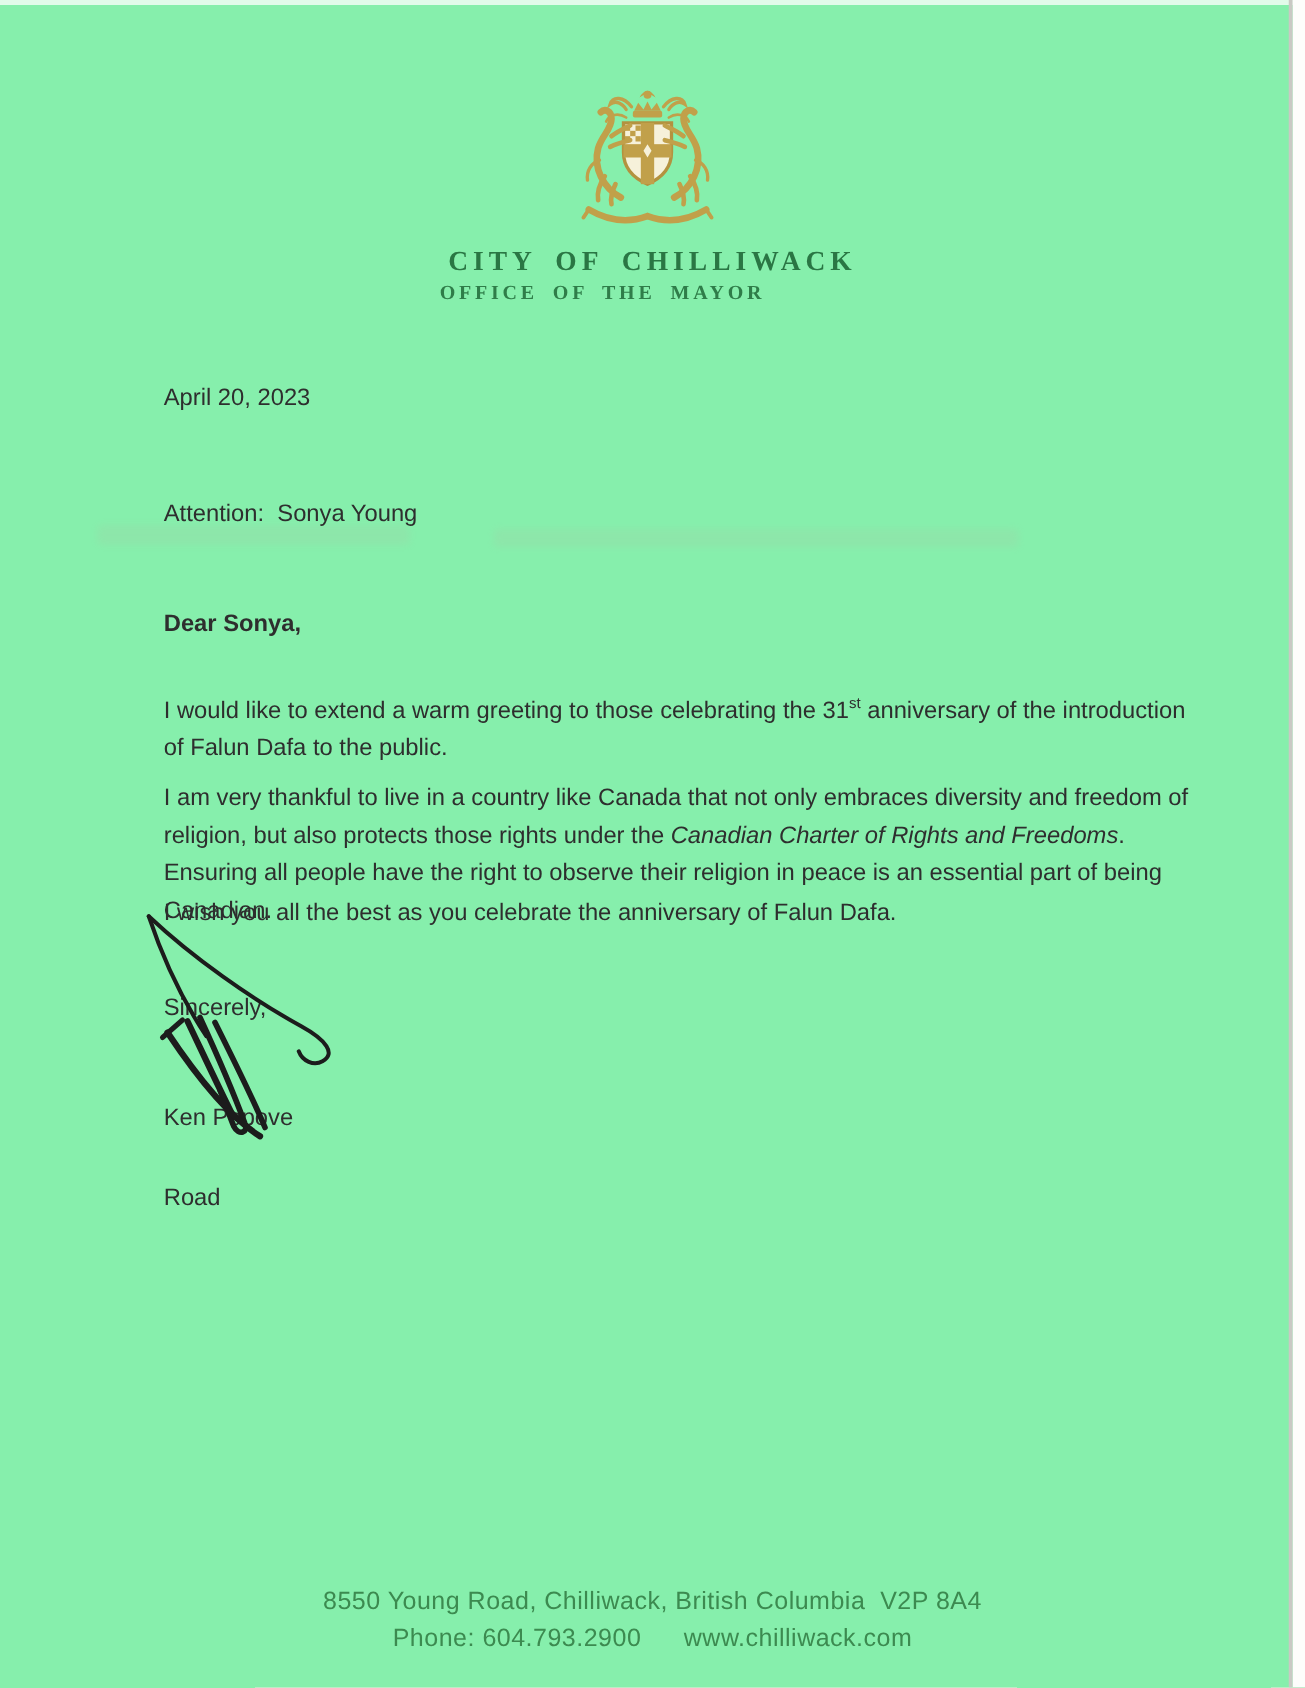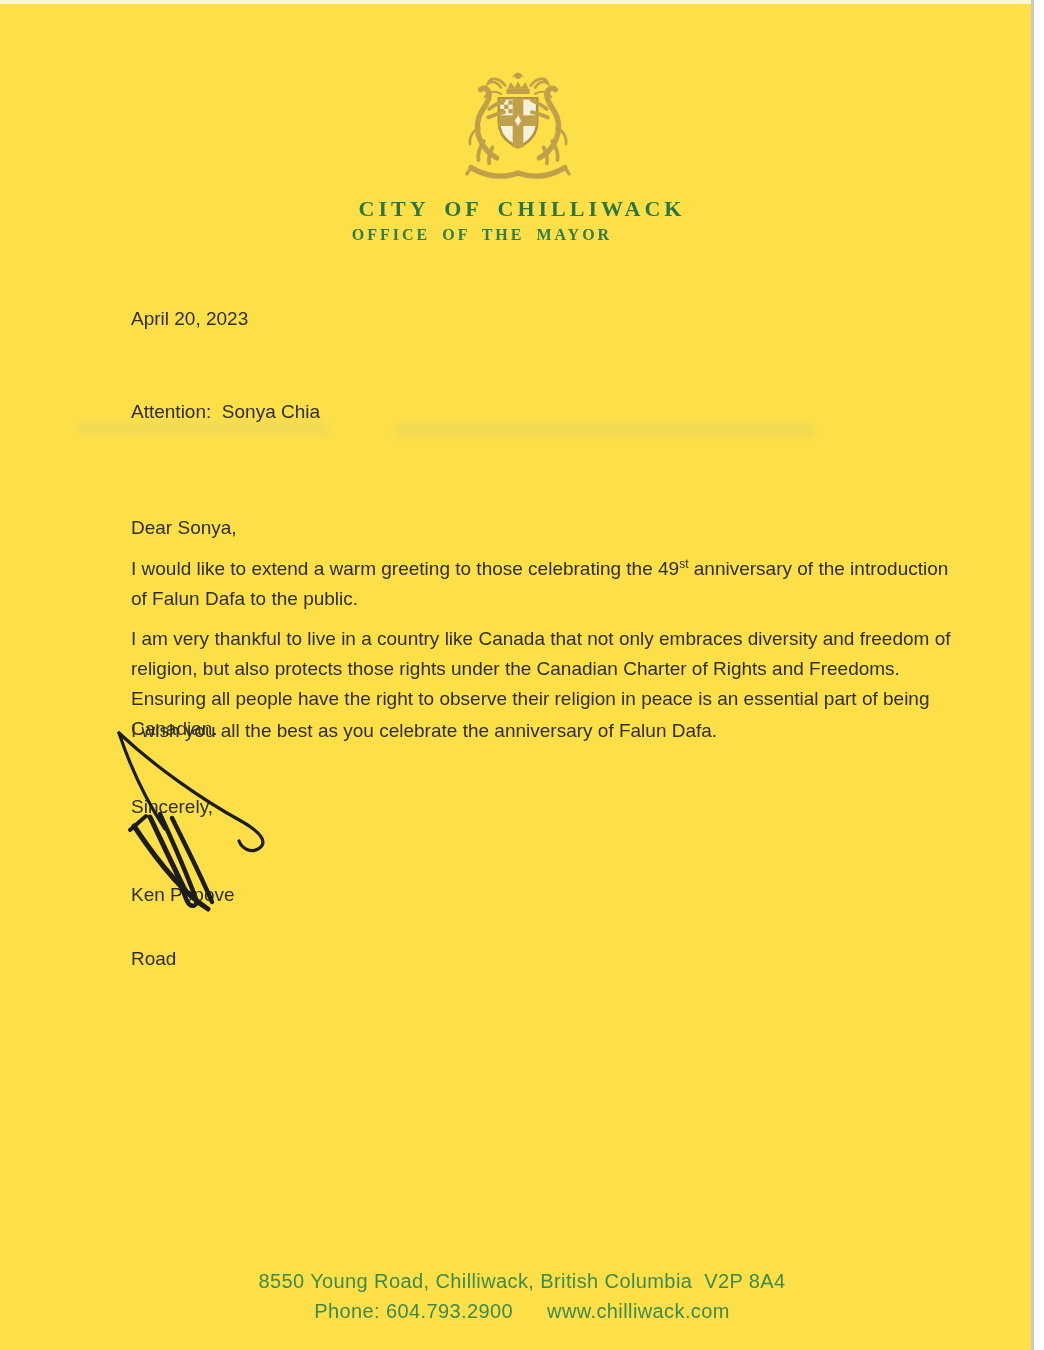--- a/index.html
+++ b/index.html
@@ -1,19 +1,19 @@
 <!DOCTYPE html>
 <html><head>
 <meta charset="utf-8">
 <style>
   html,body{margin:0;padding:0;background:#e8e6dc;}
   .page{
     position:relative;
     width:1044px;height:1350px;
-    background:#fde047;
+    background:#86efac;
     overflow:hidden;
     font-family:"Liberation Sans","DejaVu Sans",sans-serif;
     color:#2e2e2e;
   }
   
   .scan-top{position:absolute;top:0;left:0;width:100%;height:4px;background:rgba(255,255,255,.75);}
   .scan-right-line{position:absolute;top:0;left:1031px;width:3px;height:100%;background:#c9c9c4;}
   .scan-right-strip{position:absolute;top:0;left:1034px;width:10px;height:100%;background:#fdfdfb;}
   .ghost{position:absolute;filter:blur(3px);background:#b9b6a0;opacity:.14;border-radius:3px;}
 
@@ -30,29 +30,29 @@
     font-family:"Liberation Serif","DejaVu Serif",serif;
     font-size:16px;font-weight:700;letter-spacing:3px;word-spacing:5px;
     color:#2f7d49;
   }
 
   
   .bodytext p{margin:16px;position:absolute;left:115px;width:830px;
     font-size:19px;line-height:30px;white-space:pre-wrap;color:#2e2e2e;}
   .date{top:288px;}
   .attention{top:381px;}
-  .salutation{top:497px;}
+  .salutation{top:469px;font-weight:bold;}
   .para1{top:538px;}
   .para2{top:608px;}
   .para3{top:700px;}
   .closing{top:776px;}
   .signer-name{top:864px;}
   .signer-title{top:928px;}
   .para1 sup{font-size:12px;line-height:0;vertical-align:super;}
-  .para2 .it{}
+  .para2 .it{font-style:italic;}
 
   
   .signature{position:absolute;left:106px;top:722px;width:230px;height:190px;}
 
   
   .footer-line{position:absolute;left:0;width:1044px;text-align:center;
     color:#3c8a50;font-size:20px;font-weight:500;letter-spacing:.4px;white-space:pre-wrap;}
   .f1{top:1270px;}
   .f2{top:1300px;}
   .f2 .gap{display:inline-block;width:34px;}
@@ -117,24 +117,24 @@
 
     <path d="M16,99 Q38,112 60,104 Q82,112 104,99" stroke="#c1a04a" stroke-width="5" fill="none" stroke-linecap="round"></path>
     <path d="M16,99 l-4,6 M104,99 l4,6" stroke="#c1a04a" stroke-width="3" stroke-linecap="round"></path>
   </svg>
 
   <div class="org">CITY OF CHILLIWACK</div>
   <div class="office">OFFICE OF THE MAYOR</div>
 
   <div class="bodytext">
     <p class="date">April 20, 2023</p>
-    <p class="attention">Attention:  Sonya Chia</p>
+    <p class="attention">Attention:  Sonya Young</p>
     <p class="salutation">Dear Sonya,</p>
 
-    <p class="para1"><span>I would like to extend a warm greeting to those celebrating the 49</span><sup>st</sup><span> anniversary of the introduction of Falun Dafa to the public.</span></p>
+    <p class="para1"><span>I would like to extend a warm greeting to those celebrating the 31</span><sup>st</sup><span> anniversary of the introduction of Falun Dafa to the public.</span></p>
 
     <p class="para2"><span>I am very thankful to live in a country like Canada that not only embraces diversity and freedom of religion, but also protects those rights under the </span><span class="it">Canadian Charter of Rights and Freedoms</span><span>.  Ensuring all people have the right to observe their religion in peace is an essential part of being Canadian.</span></p>
 
     <p class="para3">I wish you all the best as you celebrate the anniversary of Falun Dafa.</p>
     <p class="closing">Sincerely,</p>
 
     <p class="signer-name">Ken Popove</p>
     <p class="signer-title">Road</p>
   </div>
 

